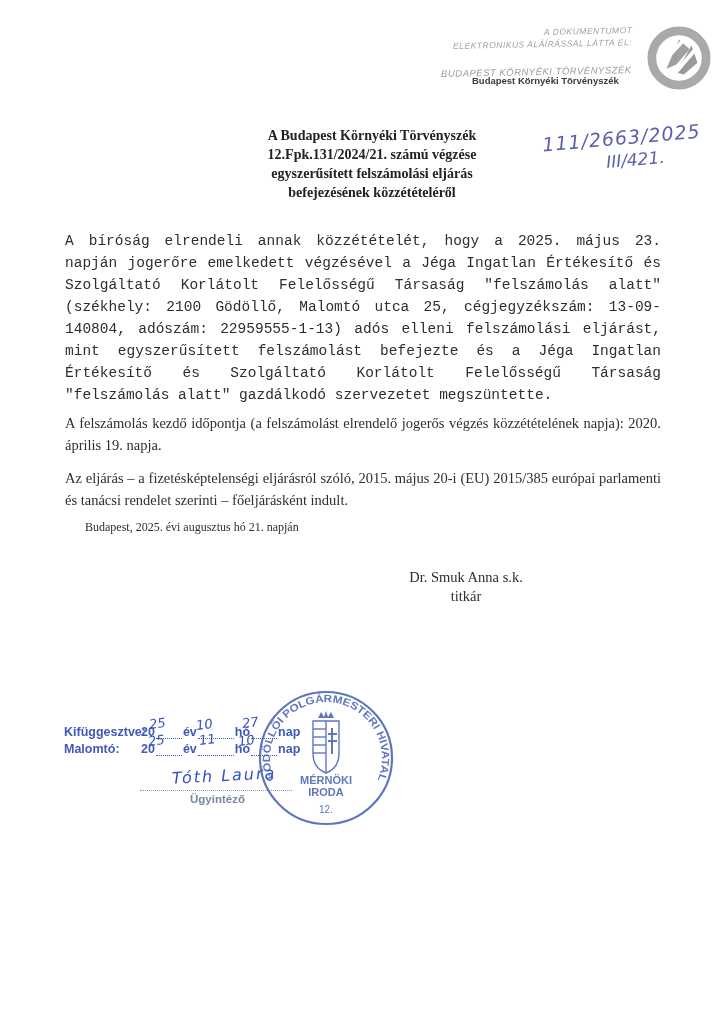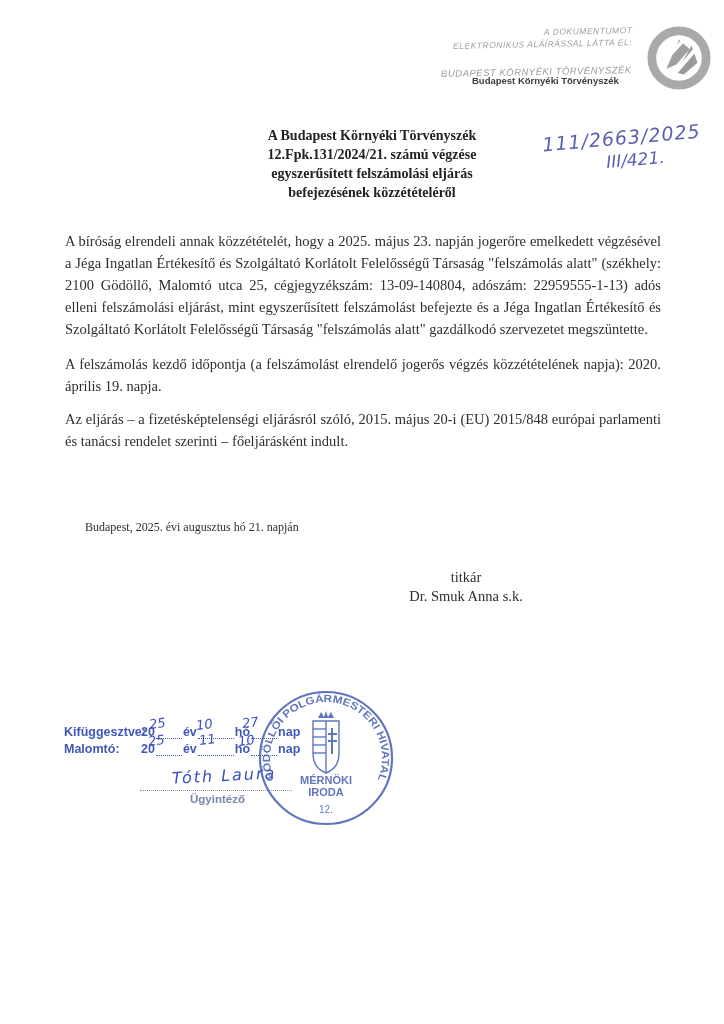--- a/index.html
+++ b/index.html
@@ -41,21 +41,21 @@
   .title{
     position:absolute;left:10px;top:126px;width:724px;text-align:center;
     font-weight:bold;font-size:14px;line-height:19px;color:#222;
   }
 
   
   .body-text{position:absolute;left:65px;top:230px;width:596px;}
   .body-text p{
     margin:0;text-align:justify;font-size:14.5px;line-height:22px;color:#2e2e2e;
   }
-  .body-text p.p1{margin-bottom:13px;}
+  .body-text p.p1{margin-bottom:6px;font-family:Liberation Mono, monospace;}
   .body-text p.p2{margin-bottom:11px;}
   .body-text p.p3{margin-bottom:29px;}
 
   .date-line{position:absolute;left:85px;top:520px;font-size:12px;}
 
   .sig-block{position:absolute;left:375px;top:568px;width:182px;text-align:center;font-size:14.5px;line-height:19px;}
 
   
   .posting{
     position:absolute;left:64px;top:722px;width:340px;
@@ -115,28 +115,28 @@
   <div class="title">
     <div>A Budapest Környéki Törvényszék</div>
     <div>12.Fpk.131/2024/21. számú végzése</div>
     <div>egyszerűsített felszámolási eljárás</div>
     <div>befejezésének közzétételéről</div>
   </div>
 
   <div class="body-text">
     <p class="p1">A bíróság elrendeli annak közzétételét, hogy a 2025. május 23. napján jogerőre emelkedett végzésével a Jéga Ingatlan Értékesítő és Szolgáltató Korlátolt Felelősségű Társaság "felszámolás alatt" (székhely: 2100 Gödöllő, Malomtó utca 25, cégjegyzékszám: 13-09-140804, adószám: 22959555-1-13) adós elleni felszámolási eljárást, mint egyszerűsített felszámolást befejezte és a Jéga Ingatlan Értékesítő és Szolgáltató Korlátolt Felelősségű Társaság "felszámolás alatt" gazdálkodó szervezetet megszüntette.</p>
     <p class="p2">A felszámolás kezdő időpontja (a felszámolást elrendelő jogerős végzés közzétételének napja): 2020. április 19. napja.</p>
-    <p class="p3">Az eljárás – a fizetésképtelenségi eljárásról szóló, 2015. május 20-i (EU) 2015/848 európai parlamenti és tanácsi rendelet szerinti – főeljárásként indult.</p>
+    <p class="p3">Az eljárás – a fizetésképtelenségi eljárásról szóló, 2015. május 20-i (EU) 2015/385 európai parlamenti és tanácsi rendelet szerinti – főeljárásként indult.</p>
   </div>
 
   <div class="date-line">Budapest, 2025. évi augusztus hó 21. napján</div>
 
   <div class="sig-block">
+    <div>Dr. Smuk Anna s.k.</div>
     <div>titkár</div>
-    <div>Dr. Smuk Anna s.k.</div>
   </div>
 
   <div class="posting">
     <div class="post-row">
       <span class="post-label">Kifüggesztve:</span>
       <span class="unit">20</span>
       <span class="dots d1"></span>
       <span class="unit">év</span>
       <span class="dots d2"></span>
       <span class="unit">hó</span>

